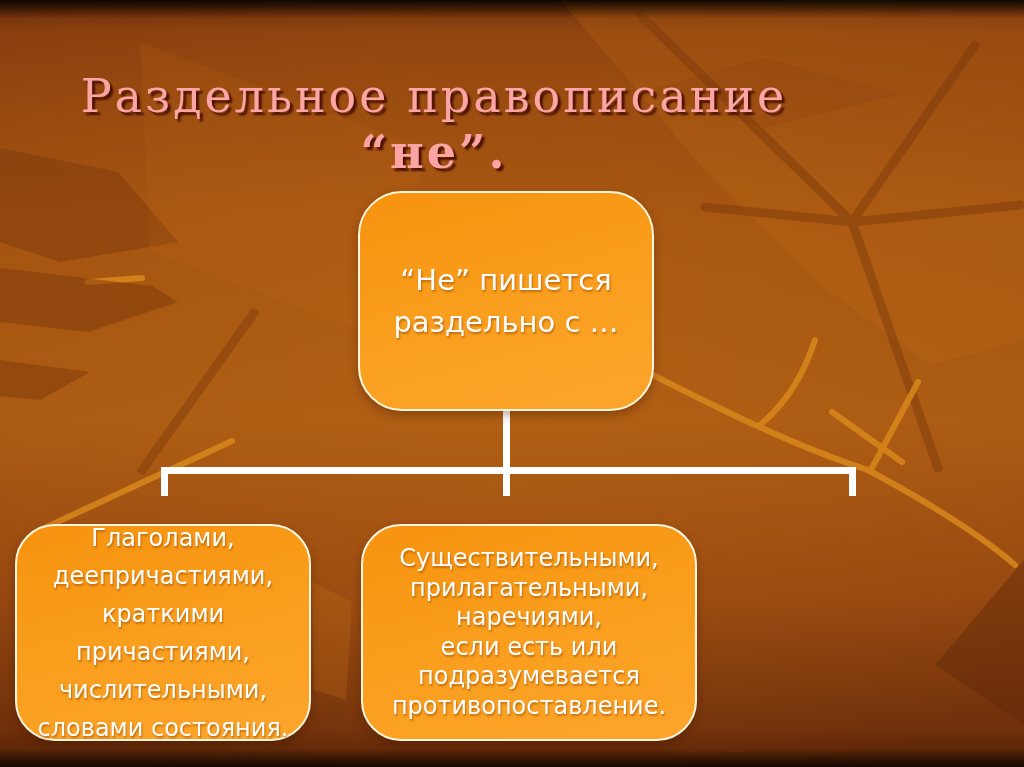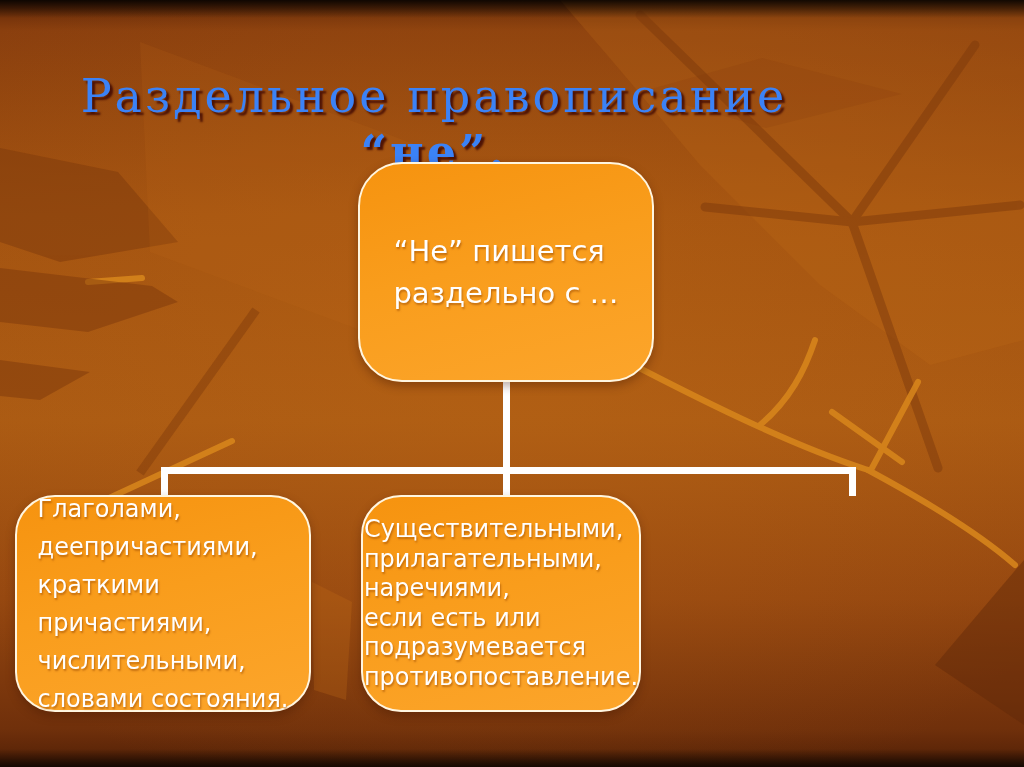--- a/index.html
+++ b/index.html
@@ -9,42 +9,43 @@
     overflow:hidden;
     font-family:"DejaVu Sans", sans-serif;
   }
   .bg{position:absolute;left:0;top:0;width:1024px;height:767px;display:block;}
   .title{
     position:absolute;left:0;top:68px;width:868px;margin:0;
     text-align:center;
     font-family:"DejaVu Serif", serif;
     font-weight:normal;
     font-size:46px;line-height:56px;letter-spacing:3px;
-    color:#3b82f6;
+    color:#fca5a5;
     text-shadow:3px 3px 2px rgba(74,16,4,0.95);
   }
   .title .emph{font-weight:bold;}
   .node{
     position:absolute;
     background:linear-gradient(165deg,#f6930f 0%,#f99d1c 45%,#fca52b 100%);
     border:2px solid #fff6e0;
     border-radius:40px;
     box-shadow:0 4px 10px rgba(60,20,0,0.35);
     display:flex;align-items:center;justify-content:center;
-    color:#ffffff;
+    color:#ffffff;text-align:center;
     box-sizing:border-box;
+    margin-top:29px;
   }
   .node-text{
     white-space:pre-line;
     text-shadow:1px 2px 2px rgba(150,70,0,0.55);
     padding:0 4px;
   }
   .root{left:358px;top:162px;width:296px;height:220px;font-size:29px;line-height:42px;border-radius:44px;}
   .c1{left:15px;top:495px;width:296px;height:217px;font-size:24px;line-height:38px;}
-  .c2{left:361px;top:495px;width:280px;height:217px;font-size:24px;line-height:29.5px;}
+  .c2{left:361px;top:495px;width:336px;height:217px;font-size:24px;line-height:29.5px;}
   .c3{left:705px;top:495px;width:300px;height:217px;font-size:24px;line-height:30px;}
   .connector{position:absolute;background:#ffffff;}
   .stem{left:503px;top:379px;width:7px;height:117px;}
   .hbar{left:161px;top:467px;width:695px;height:7px;}
   .drop-l{left:161px;top:467px;width:7px;height:29px;}
   .drop-r{left:849px;top:467px;width:7px;height:29px;}
 </style>
 </head>
 <body>
 

